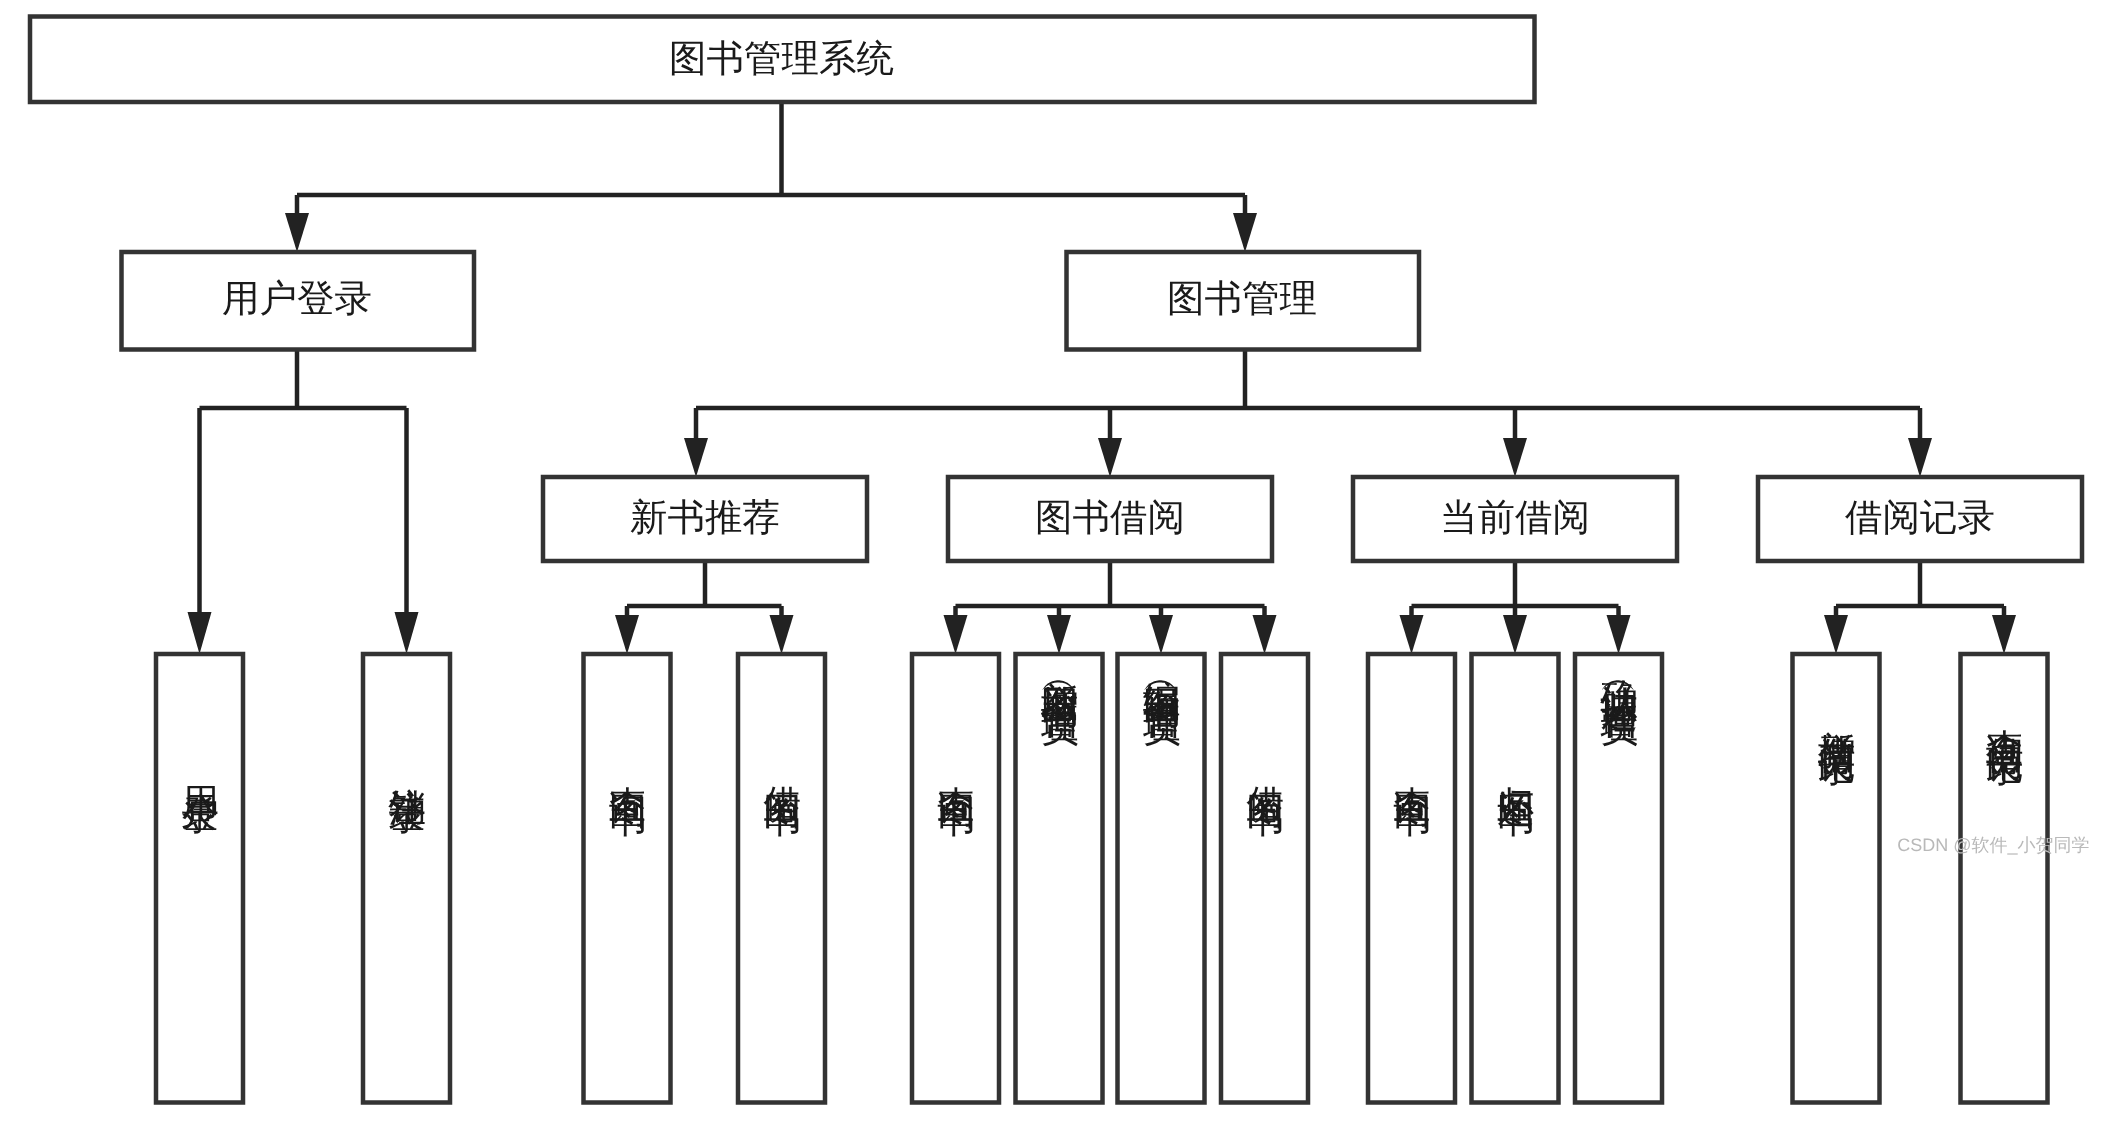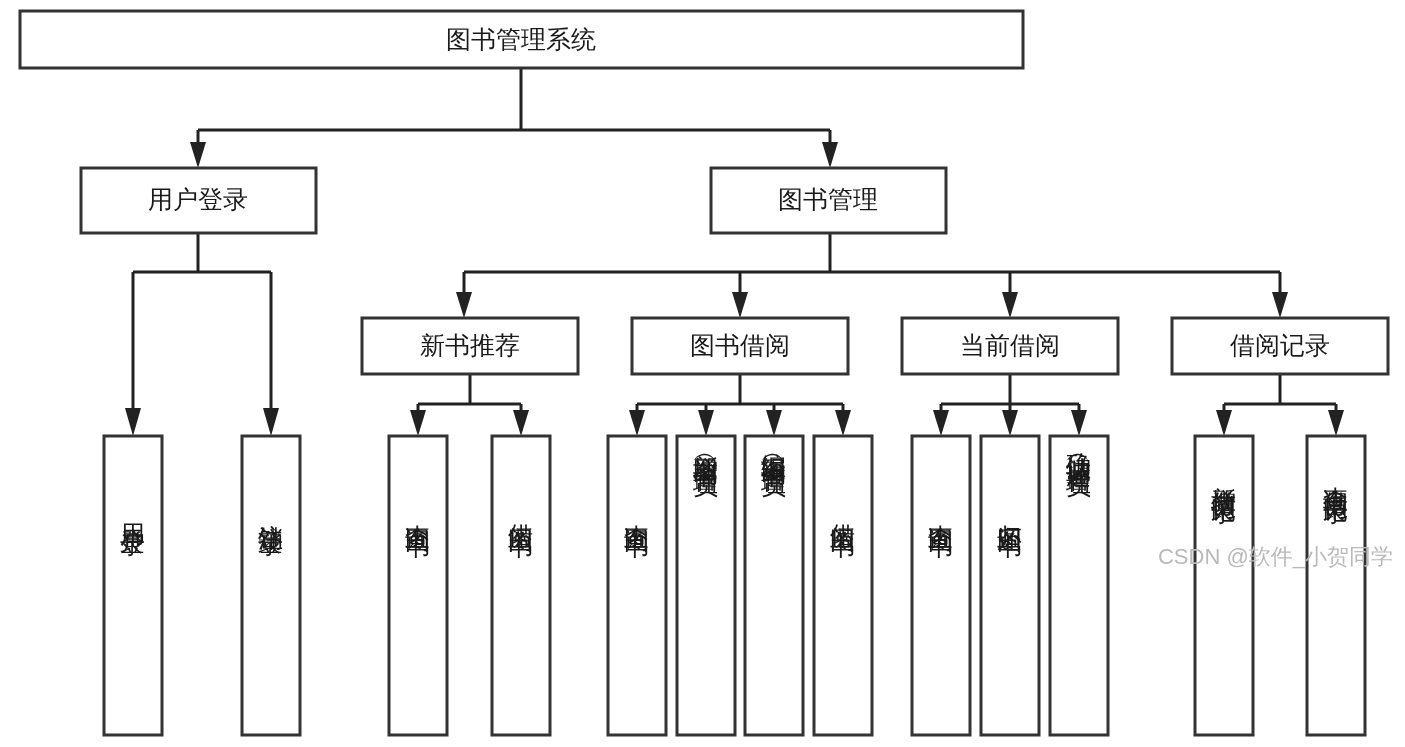--- a/index.html
+++ b/index.html
@@ -54,21 +54,21 @@
   }
   .arrow-head {
     fill: #222222;
     stroke: none;
   }
   .watermark {
     position: absolute;
     right: 12px;
     bottom: 8px;
     font-family: "Liberation Sans", "DejaVu Sans", sans-serif;
-    font-size: 22px;
+    font-size: 12px;
     color: #b9b9b9;
     white-space: nowrap;
     user-select: none;
   }
 </style>
 </head>
 <body>
 
 <div id="diagram-root">
 

